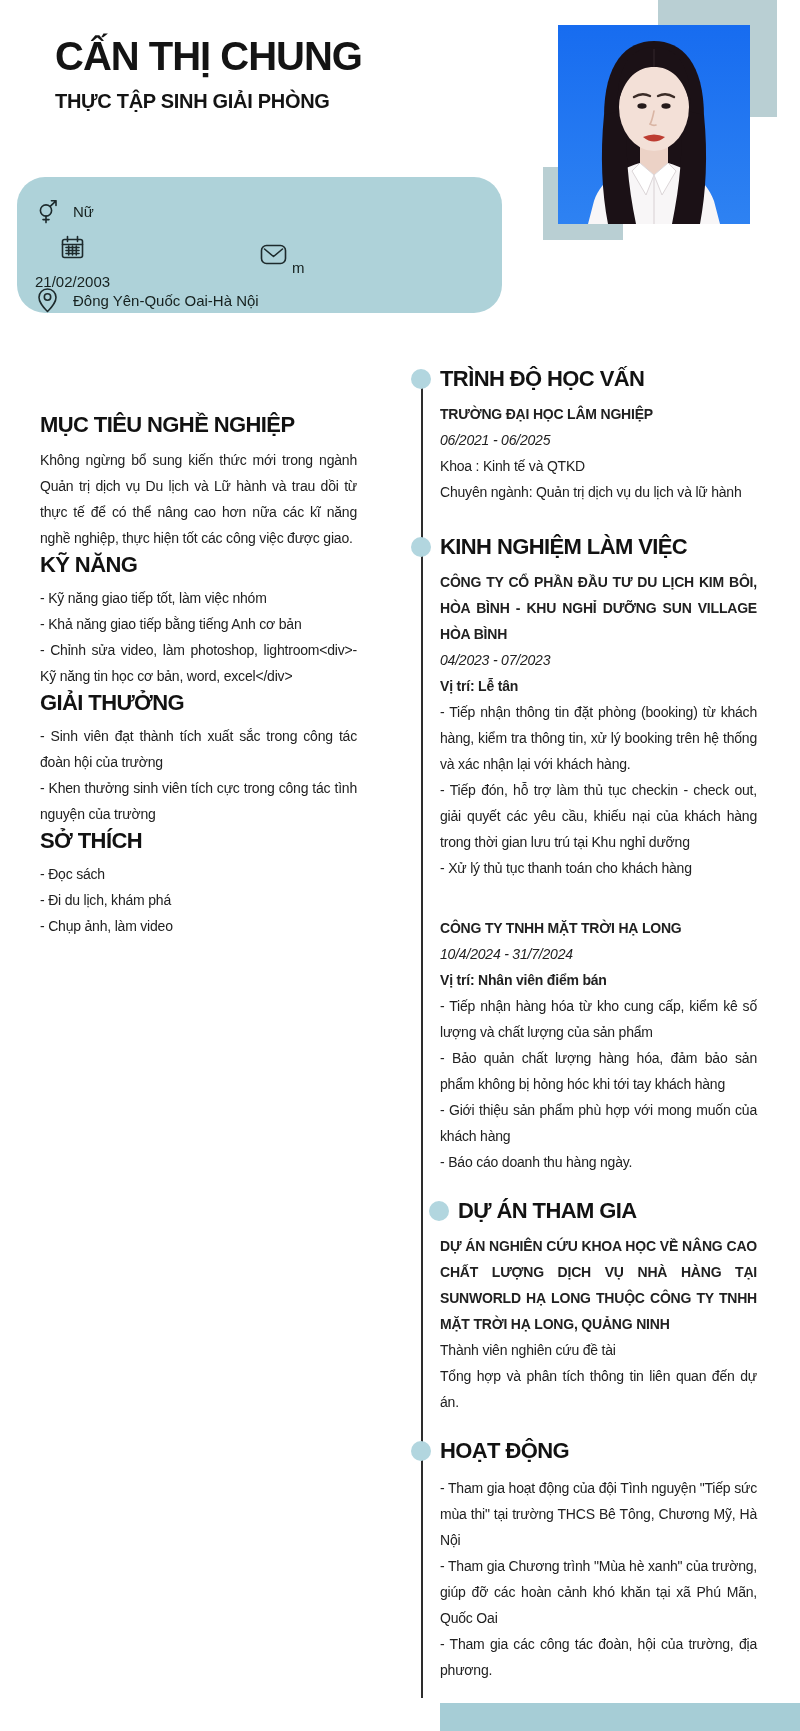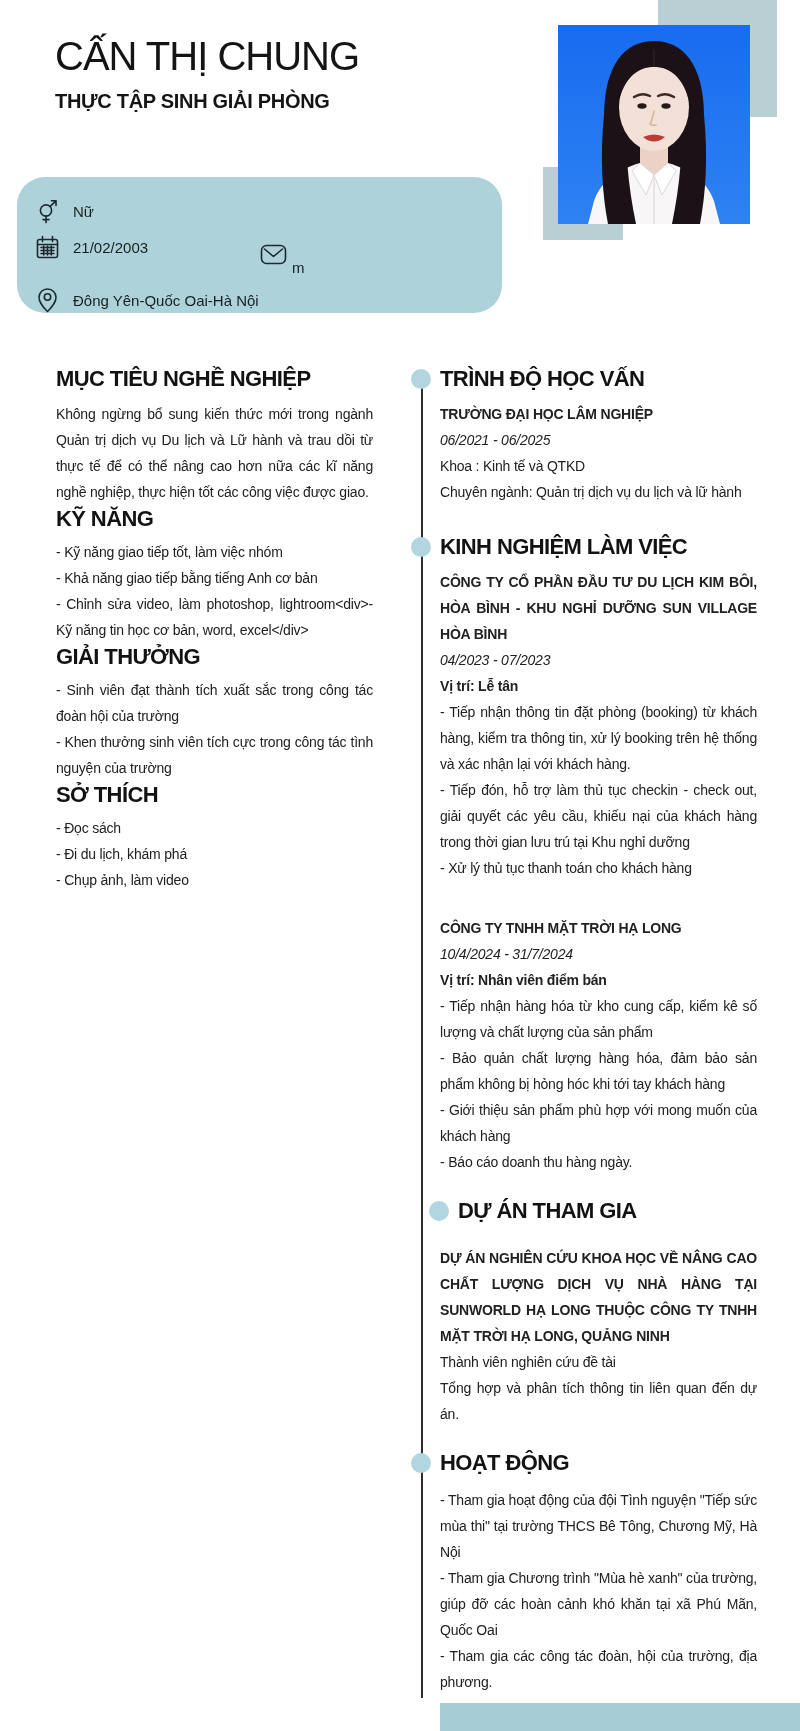--- a/index.html
+++ b/index.html
@@ -2,47 +2,47 @@
 <html><head>
 <meta charset="utf-8">
 <style>
   html,body{margin:0;padding:0;background:#ffffff;}
   .page{
     position:relative;width:800px;height:1731px;background:#ffffff;
     font-family:"Liberation Sans", sans-serif;color:#1f1f1f;overflow:hidden;
   }
   
   .name{
-    position:absolute;left:55px;top:34px;font-size:40px;font-weight:400;
+    position:absolute;left:55px;top:34px;font-size:40px;font-weight:700;
     letter-spacing:-1px;color:#141414;white-space:nowrap;
   }
   .role{
     position:absolute;left:55px;top:90px;font-size:20px;font-weight:700;
     letter-spacing:-0.3px;color:#141414;white-space:nowrap;
   }
   
   .sq{position:absolute;background:#b9cfd3;}
   .sq-a{left:658px;top:0;width:119px;height:117px;}
   .sq-b{left:543px;top:167px;width:80px;height:73px;}
   .photo{position:absolute;left:558px;top:25px;width:192px;height:199px;}
   
   .info-box{
     position:absolute;left:17px;top:177px;width:485px;height:136px;
     border-radius:28px;background:#aed2d9;
   }
   .irow{position:absolute;display:flex;align-items:center;gap:13px;font-size:15px;color:#16211f;}
   .irow svg{flex:0 0 auto;}
   .irow-gender{left:18px;top:22px;}
-  .irow-dob{left:18px;top:58px;}
+  .irow-dob{left:18px;top:58px;flex-direction:column;}
   .irow-addr{left:18px;top:110px;}
   .email-group{position:absolute;left:243px;top:66px;display:flex;align-items:flex-start;}
   .email-group .email-m{font-size:15px;margin:16px 0 0 5px;color:#16211f;}
   
   .col{position:absolute;top:365px;width:317px;}
-  .col-left{left:56px;}
+  .col-left{left:40px;margin-top:46px;}
   .col-right{left:440px;}
   h3.sec{
     position:relative;margin:0;font-size:22px;line-height:28px;font-weight:800;
     letter-spacing:-0.6px;color:#121212;white-space:nowrap;
   }
   .mt{margin-top:26px;}
   .sec-dot{
     position:absolute;left:-29px;top:4px;width:20px;height:20px;border-radius:50%;
     background:#b2d6df;
   }
@@ -50,21 +50,21 @@
     position:absolute;left:421px;top:388px;width:2px;height:1310px;background:#2d2d2d;
   }
   p{margin:0;font-size:14px;line-height:26px;letter-spacing:-0.2px;color:#212121;}
   p.just{text-align:justify;}
   .body-gap{margin-top:8px;}
   .b{font-weight:700;}
   .i{font-style:italic;}
   .job{margin-top:8px;}
   .job2{margin-top:34px;}
   .company{font-weight:700;text-align:justify;}
-  .proj-title{font-weight:700;text-align:justify;margin-top:20px;}
+  .proj-title{font-weight:700;text-align:justify;margin-top:8px;}
   .list-gap{margin-top:6px;}
   .list-gap2{margin-top:10px;}
   
   .bottom-bar{position:absolute;left:440px;top:1703px;width:360px;height:28px;background:#a6cdd6;}
   .ico{stroke:#1d2a2c;stroke-width:1.6;fill:none;stroke-linecap:round;stroke-linejoin:round;}
 </style>
 </head>
 <body>
 
 <div class="page">

